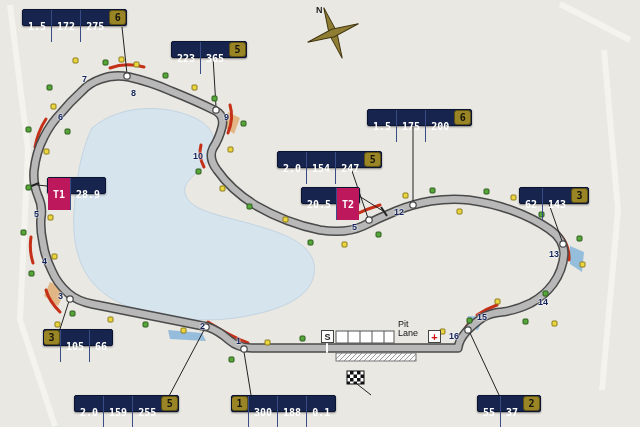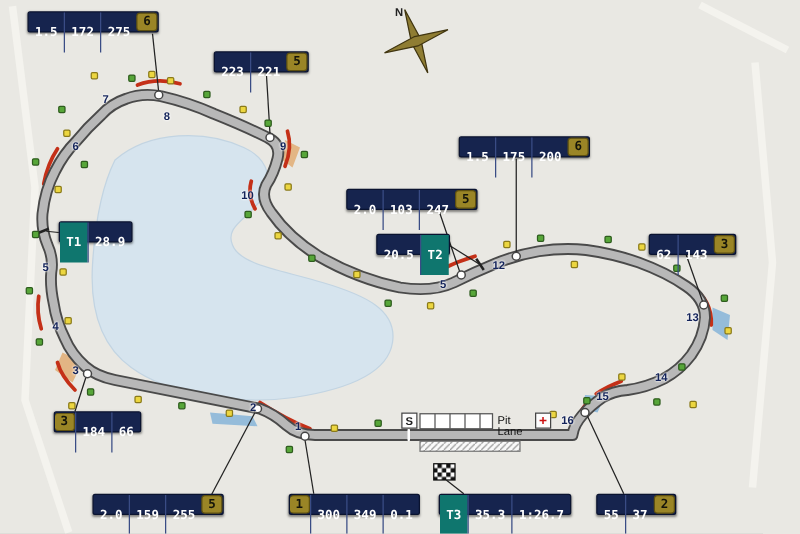--- a/index.html
+++ b/index.html
@@ -7,29 +7,29 @@
          font-family:"Liberation Sans",sans-serif;}
   #map{position:absolute;left:0;top:0;}
   
   .ibox{position:absolute;display:flex;align-items:stretch;height:15px;
         background:#16244e;border:1px solid #0a1330;border-radius:2px;
         box-shadow:0 1px 2px rgba(0,0,0,.45);
         font:bold 10px "DejaVu Sans Mono",monospace;color:#fff;white-space:nowrap;z-index:5;}
   .ibox .cell{display:flex;align-items:center;justify-content:center;padding:16px 5px;
         border-left:1px solid #3a4c85;}
   .ibox .cell:first-child{border-left:none;}
-  .ibox .sector{background:#0f766e;}
+  .ibox .sector{background:#be185d;}
   .ibox .gear{background:#9a8526;color:#14140a;border:1px solid #5e5010;border-radius:3px;
         padding:0 4px;min-width:7px;}
   
   .corner{position:absolute;font:bold 9px "Liberation Sans",sans-serif;color:#13235a;
         text-shadow:0 0 2px #fff,0 0 2px #fff;z-index:4;}
   
   .pit-label{position:absolute;font:9px "Liberation Sans",sans-serif;color:#111;
-        line-height:9px;z-index:4;margin-top:12px;}
+        line-height:9px;z-index:4;}
   .marker-box{position:absolute;width:11px;height:11px;background:#fdfdfd;border:1px solid #444;
         font:bold 9px "Liberation Sans",sans-serif;display:flex;align-items:center;
         justify-content:center;color:#222;z-index:4;}
   .marker-box.medical{color:#cc1111;font-size:11px;}
   .north{position:absolute;font:bold 9px "Liberation Sans",sans-serif;color:#222;z-index:4;}
   
   .dotg{fill:#57a639;stroke:#2e5c1e;stroke-width:1;}
   .doty{fill:#ecd640;stroke:#8a7a1a;stroke-width:1;}
   .wp{fill:#ffffff;stroke:#444;stroke-width:1.2;}
   .leader{stroke:#222;stroke-width:1;fill:none;}
@@ -212,54 +212,54 @@
   <span class="corner" style="left:42px;top:256px">4</span>
   <span class="corner" style="left:34px;top:209px">5</span>
   <span class="corner" style="left:58px;top:112px">6</span>
   <span class="corner" style="left:82px;top:74px">7</span>
   <span class="corner" style="left:131px;top:88px">8</span>
   <span class="corner" style="left:224px;top:112px">9</span>
   <span class="corner" style="left:193px;top:151px">10</span>
   <span class="corner" style="left:352px;top:222px">5</span>
   <span class="corner" style="left:394px;top:207px">12</span>
   <span class="corner" style="left:549px;top:249px">13</span>
-  <span class="corner" style="left:524px;top:297px">14</span>
+  <span class="corner" style="left:538px;top:297px">14</span>
   <span class="corner" style="left:477px;top:312px">15</span>
   <span class="corner" style="left:449px;top:331px">16</span>
 
   <div class="pit-label" style="left:398px;top:320px">
     <div>Pit</div>
     <div>Lane</div>
   </div>
   <div class="marker-box" style="left:321px;top:330px">S</div>
   <div class="marker-box medical" style="left:428px;top:330px">+</div>
 
   <div class="ibox" style="left:22px;top:9px">
     <span class="cell">1.5</span>
     <span class="cell">172</span>
     <span class="cell">275</span>
     <span class="cell gear">6</span>
   </div>
 
   <div class="ibox" style="left:171px;top:41px">
     <span class="cell">223</span>
-    <span class="cell">221</span>
+    <span class="cell">365</span>
     <span class="cell gear">5</span>
   </div>
 
   <div class="ibox" style="left:367px;top:109px">
     <span class="cell">1.5</span>
     <span class="cell">175</span>
     <span class="cell">200</span>
     <span class="cell gear">6</span>
   </div>
 
   <div class="ibox" style="left:277px;top:151px">
     <span class="cell">2.0</span>
-    <span class="cell">103</span>
+    <span class="cell">154</span>
     <span class="cell">247</span>
     <span class="cell gear">5</span>
   </div>
 
   <div class="ibox" style="left:301px;top:187px">
     <span class="cell">20.5</span>
     <span class="cell sector">T2</span>
   </div>
 
   <div class="ibox" style="left:47px;top:177px">
@@ -268,43 +268,38 @@
   </div>
 
   <div class="ibox" style="left:519px;top:187px">
     <span class="cell">62</span>
     <span class="cell">143</span>
     <span class="cell gear">3</span>
   </div>
 
   <div class="ibox" style="left:43px;top:329px">
     <span class="cell gear">3</span>
-    <span class="cell">184</span>
+    <span class="cell">105</span>
     <span class="cell">66</span>
   </div>
 
   <div class="ibox" style="left:74px;top:395px">
     <span class="cell">2.0</span>
     <span class="cell">159</span>
     <span class="cell">255</span>
     <span class="cell gear">5</span>
   </div>
 
   <div class="ibox" style="left:231px;top:395px">
     <span class="cell gear">1</span>
     <span class="cell">300</span>
-    <span class="cell">349</span>
+    <span class="cell">188</span>
     <span class="cell">0.1</span>
   </div>
 
-  <div class="ibox" style="left:351px;top:395px">
-    <span class="cell sector">T3</span>
-    <span class="cell">35.3</span>
-    <span class="cell">1:26.7</span>
-  </div>
 
   <div class="ibox" style="left:477px;top:395px">
     <span class="cell">55</span>
     <span class="cell">37</span>
     <span class="cell gear">2</span>
   </div>
 
 </div>
 
 </body></html>

